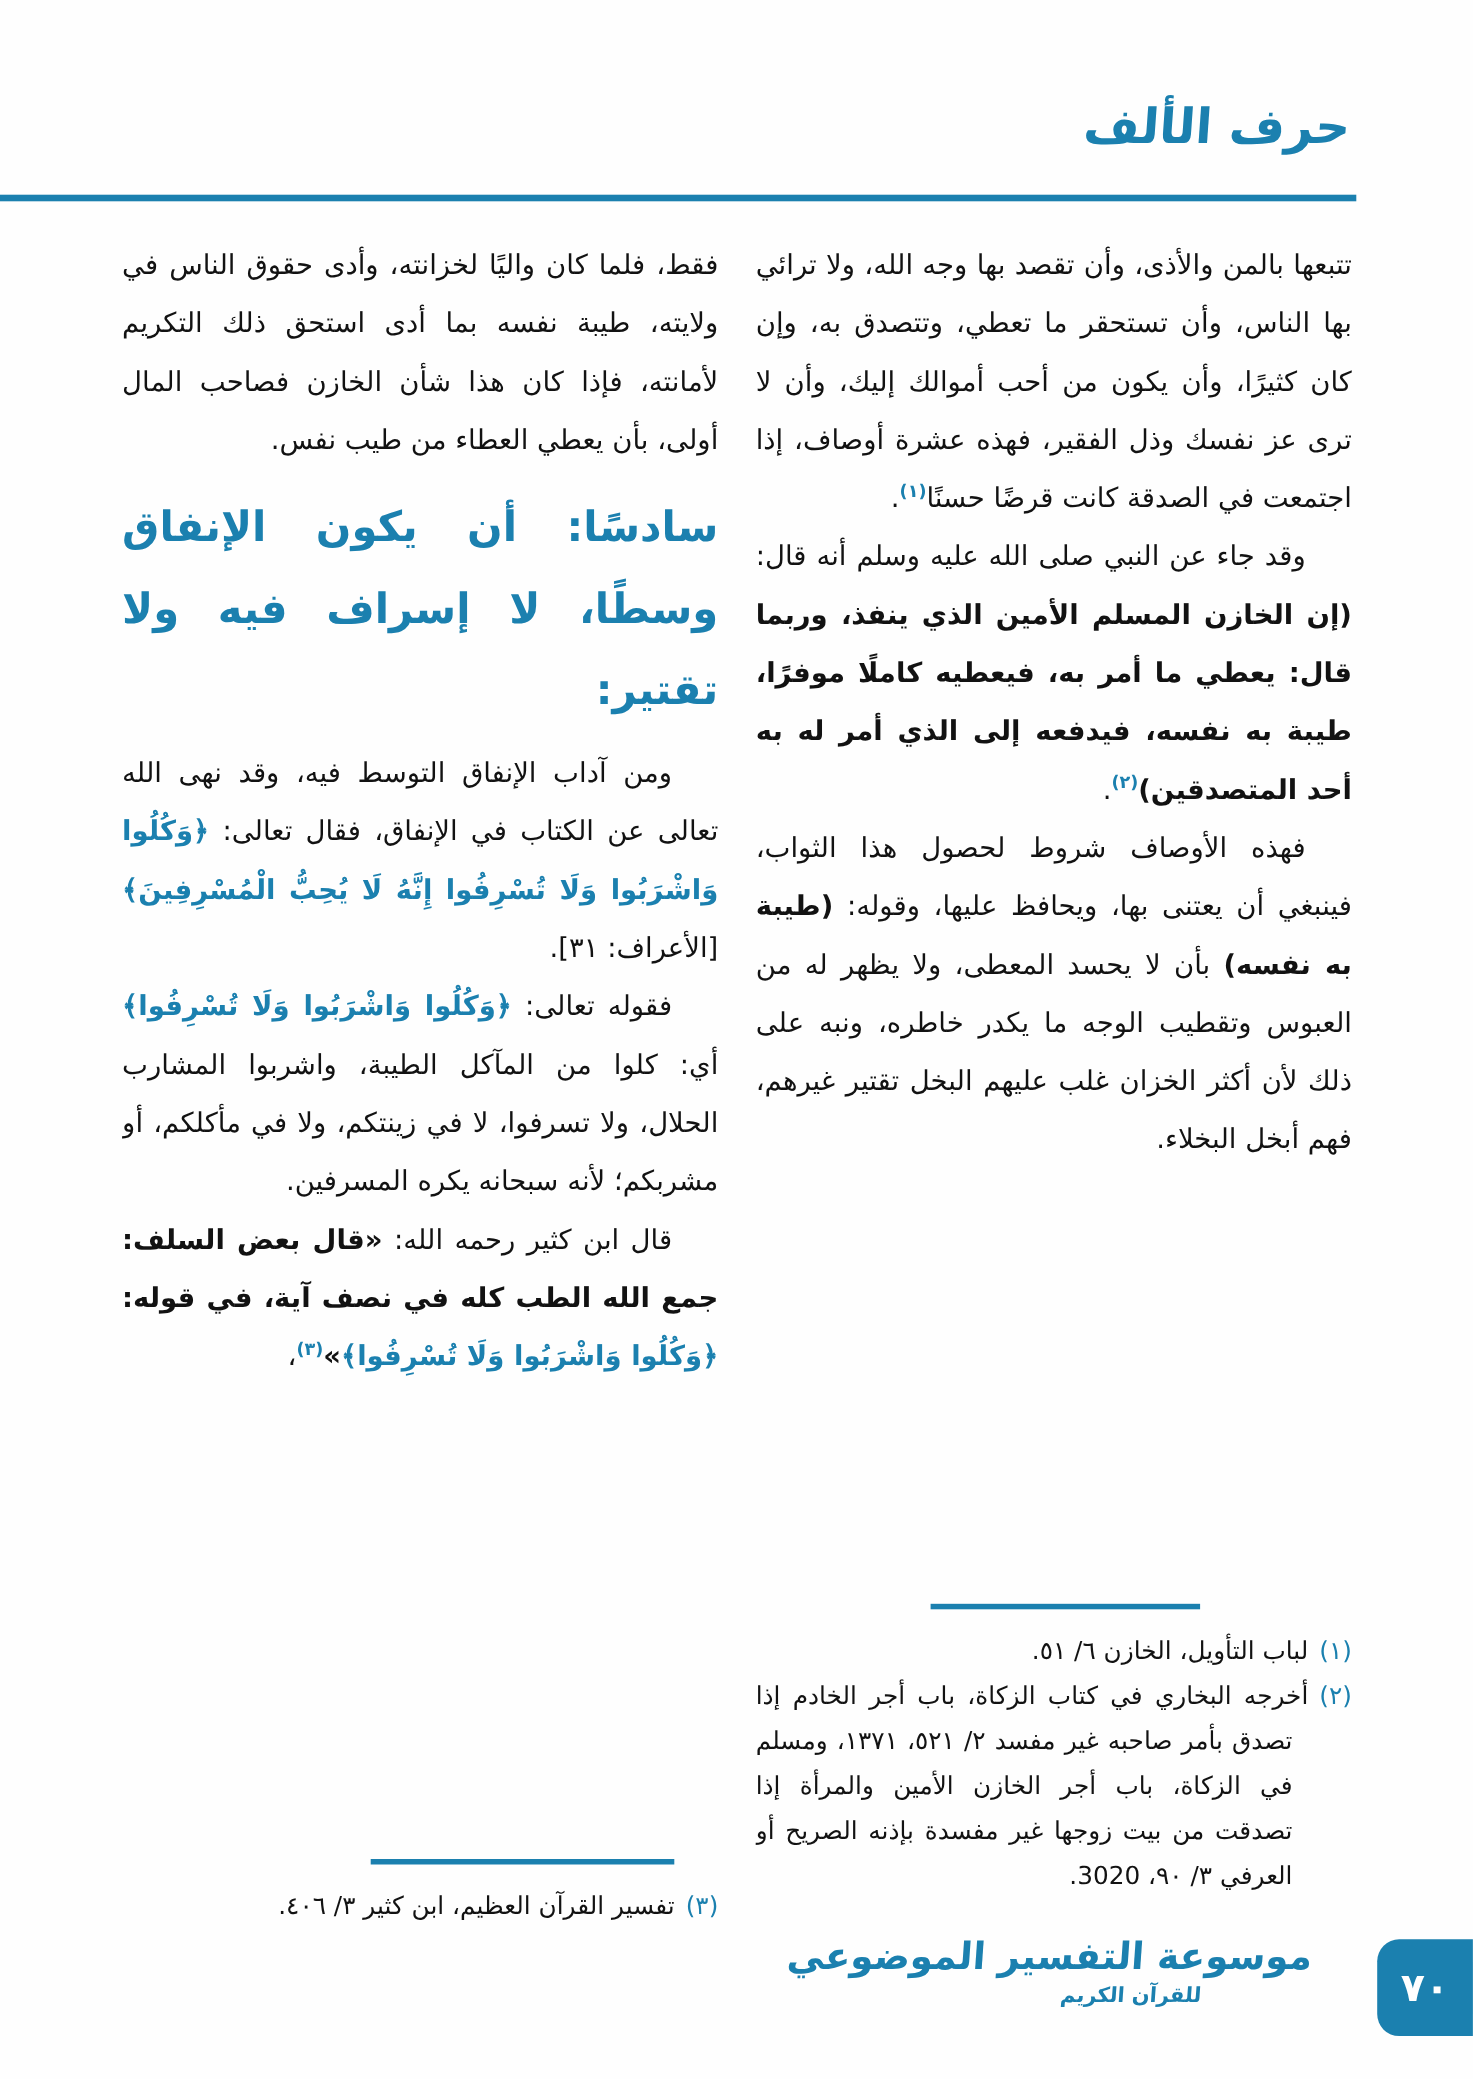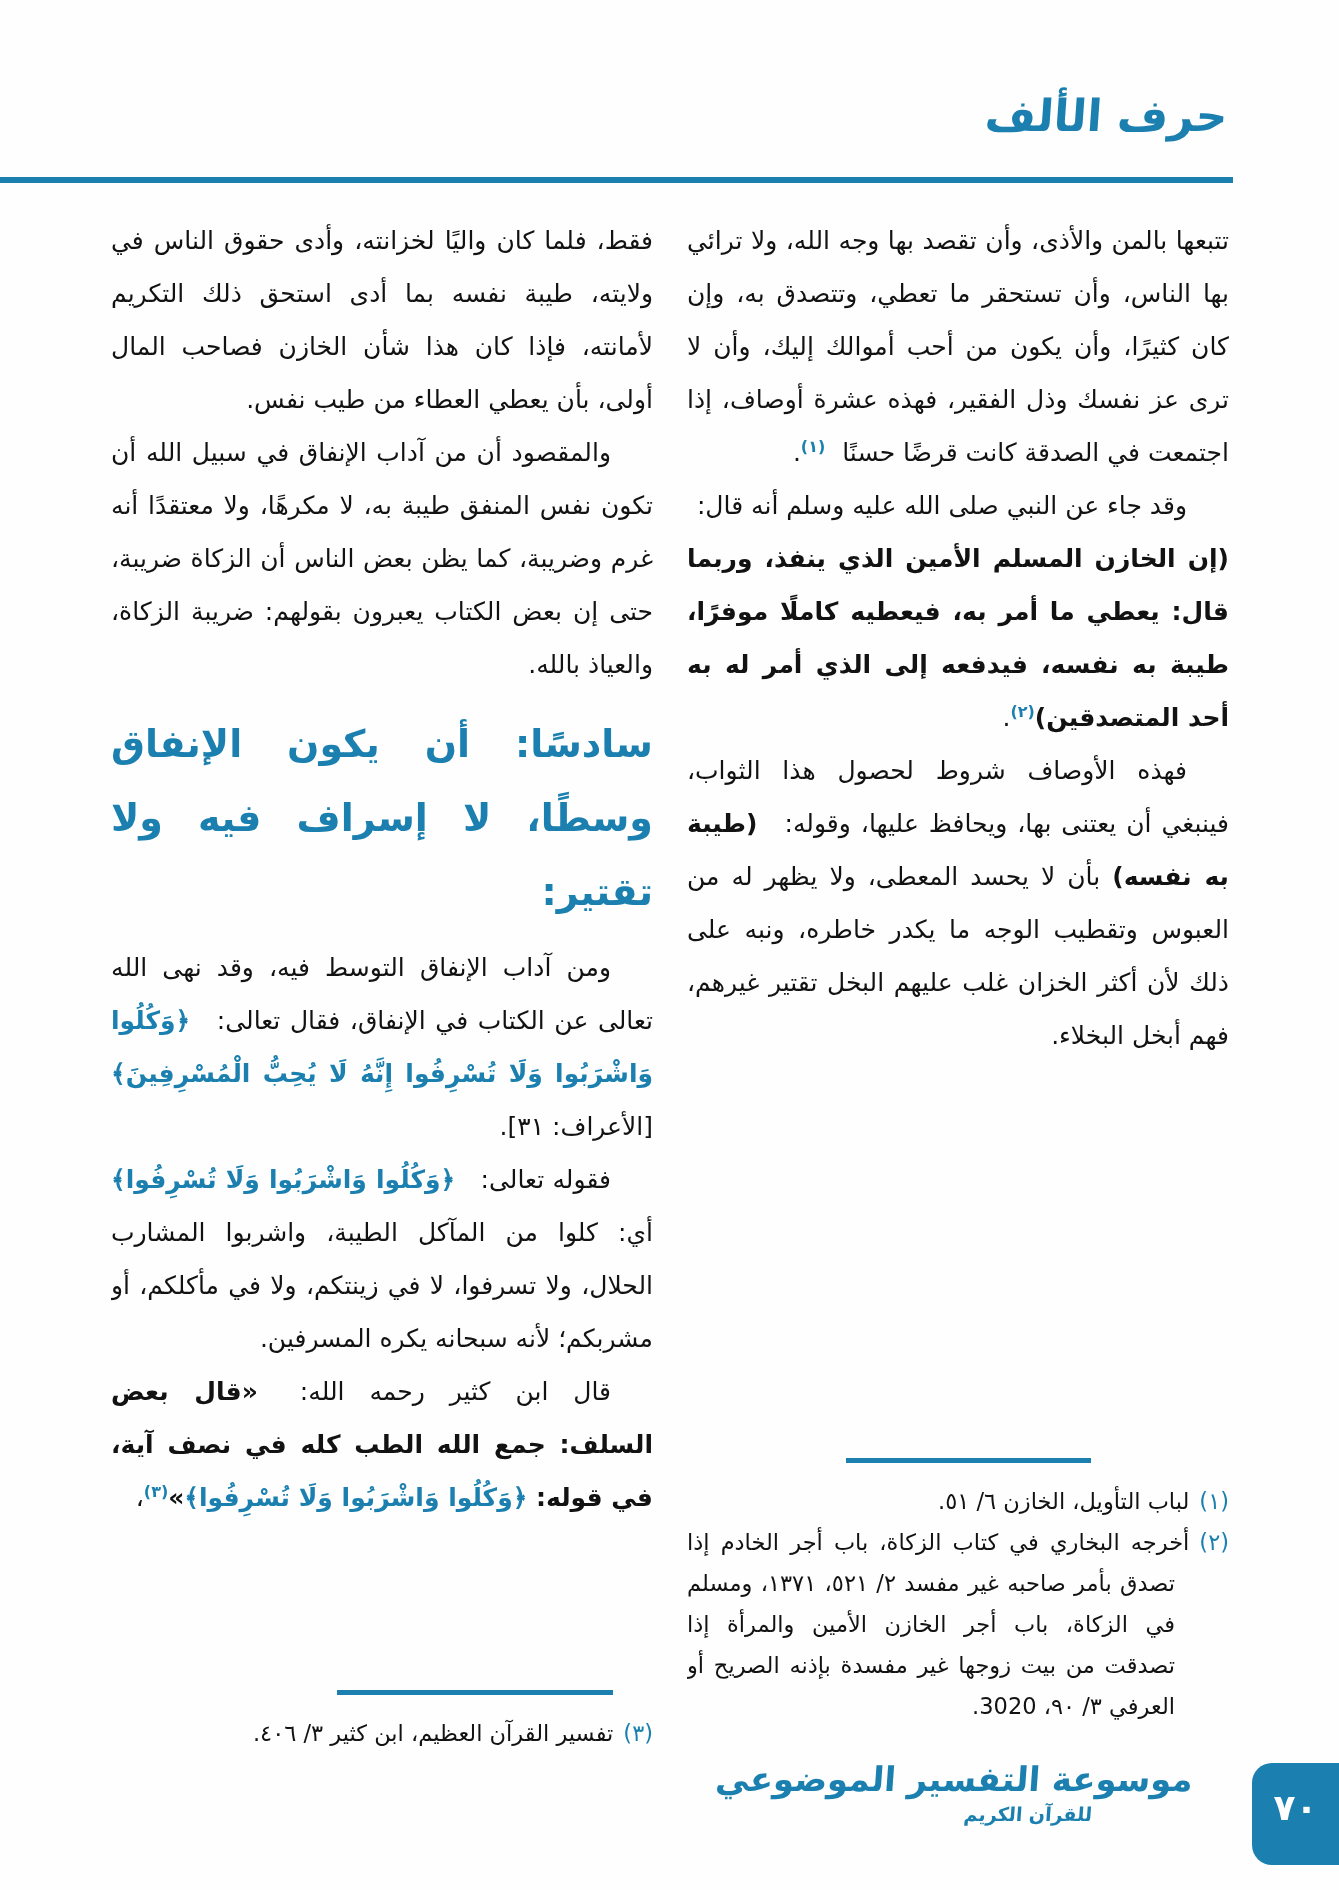--- a/index.html
+++ b/index.html
@@ -25,21 +25,21 @@
     position:absolute; top:214px; right:110px; width:1118px; height:1532px;
     display:flex; gap:34px;
   }
   .column { position:relative; flex:1 1 0; overflow:hidden; }
   .para { font-size:25px; line-height:2.12; text-align:justify; color:var(--ink); }
   .para.indent { text-indent:42px; }
   .heading {
     color:var(--accent); font-weight:bold; font-size:38px; line-height:1.95;
     text-align:justify; margin:16px 0 12px;
   }
-  .seg-n { color:inherit;margin-left:17px; }
+  .seg-n { color:inherit; }
   .seg-b { font-weight:bold; }
   .seg-q { color:var(--accent); font-weight:bold; }
   .seg-h { color:var(--accent); }
   .seg-fn {
     color:var(--accent); font-size:16px; vertical-align:super;
     font-weight:bold; line-height:0;
   }
   
   .footnotes { position:absolute; left:0; right:0; background:var(--paper); padding-top:4px; }
   .fns-right { top:1240px; }
@@ -53,21 +53,21 @@
   }
   .fn-marker { color:var(--accent); margin-left:10px; }
   
   .footer-logo {
     position:absolute; top:1758px; right:146px; width:330px;
     text-align:center; color:var(--accent);
   }
   .footer-logo .l1 { font-size:34px; font-weight:bold; white-space:nowrap; line-height:1.25; transform:skewX(-4deg); }
   .footer-logo .l2 { font-size:19px; font-weight:bold; margin-top:2px; transform:skewX(-4deg); }
   .page-num-box {
-    position:absolute; top:1763px; right:0; width:87px; height:102px;
+    position:absolute; top:1763px; right:0; width:87px; height:88px;
     background:var(--accent); border-radius:20px 0 0 20px;
     color:#fff; text-align:center; font-size:36px; line-height:90px; font-weight:bold;
   }
 </style>
 </head>
 <body>
 
 <div class="page">
 
   <div class="header-title">حرف الألف</div>
@@ -86,21 +86,20 @@
         <div>
             <div class="footnote"><span class="fn-marker">(١)</span><span>لباب التأويل، الخازن ٦/ ٥١.</span></div>
             <div class="footnote"><span class="fn-marker">(٢)</span><span>أخرجه البخاري في كتاب الزكاة، باب أجر الخادم إذا تصدق بأمر صاحبه غير مفسد ٢/ ٥٢١، ١٣٧١، ومسلم في الزكاة، باب أجر الخازن الأمين والمرأة إذا تصدقت من بيت زوجها غير مفسدة بإذنه الصريح أو العرفي ٣/ ٩٠، 3020.</span></div>
           </div>
       </div>
     </div>
 
     <div class="column">
       <div class="col-body">
           <p class="para"><span class="seg-n">فقط، فلما كان واليًا لخزانته، وأدى حقوق الناس في ولايته، طيبة نفسه بما أدى استحق ذلك التكريم لأمانته، فإذا كان هذا شأن الخازن فصاحب المال أولى، بأن يعطي العطاء من طيب نفس.</span></p>
-          <p class="para indent"><span class="seg-n">والمقصود أن من آداب الإنفاق في سبيل الله أن تكون نفس المنفق طيبة به، لا مكرهًا، ولا معتقدًا أنه غرم وضريبة، كما يظن بعض الناس أن الزكاة ضريبة، حتى إن بعض الكتاب يعبرون بقولهم: ضريبة الزكاة، والعياذ بالله.</span></p>
           <p class="heading"><span class="seg-h">سادسًا: أن يكون الإنفاق وسطًا، لا إسراف فيه ولا تقتير:</span></p>
           <p class="para indent"><span class="seg-n">ومن آداب الإنفاق التوسط فيه، وقد نهى الله تعالى عن الكتاب في الإنفاق، فقال تعالى: </span><span class="seg-q">﴿وَكُلُوا وَاشْرَبُوا وَلَا تُسْرِفُوا إِنَّهُ لَا يُحِبُّ الْمُسْرِفِينَ﴾</span><span class="seg-n"> [الأعراف: ٣١].</span></p>
           <p class="para indent"><span class="seg-n">فقوله تعالى: </span><span class="seg-q">﴿وَكُلُوا وَاشْرَبُوا وَلَا تُسْرِفُوا﴾</span><span class="seg-n"> أي: كلوا من المآكل الطيبة، واشربوا المشارب الحلال، ولا تسرفوا، لا في زينتكم، ولا في مأكلكم، أو مشربكم؛ لأنه سبحانه يكره المسرفين.</span></p>
           <p class="para indent"><span class="seg-n">قال ابن كثير رحمه الله: </span><span class="seg-b">«قال بعض السلف: جمع الله الطب كله في نصف آية، في قوله: </span><span class="seg-q">﴿وَكُلُوا وَاشْرَبُوا وَلَا تُسْرِفُوا﴾</span><span class="seg-b">»</span><span class="seg-fn">(٣)</span><span class="seg-n">،</span></p>
         </div>
       <div class="footnotes fns-left">
         <div class="fn-sep"></div>
         <div>
             <div class="footnote"><span class="fn-marker">(٣)</span><span>تفسير القرآن العظيم، ابن كثير ٣/ ٤٠٦.</span></div>
           </div>

